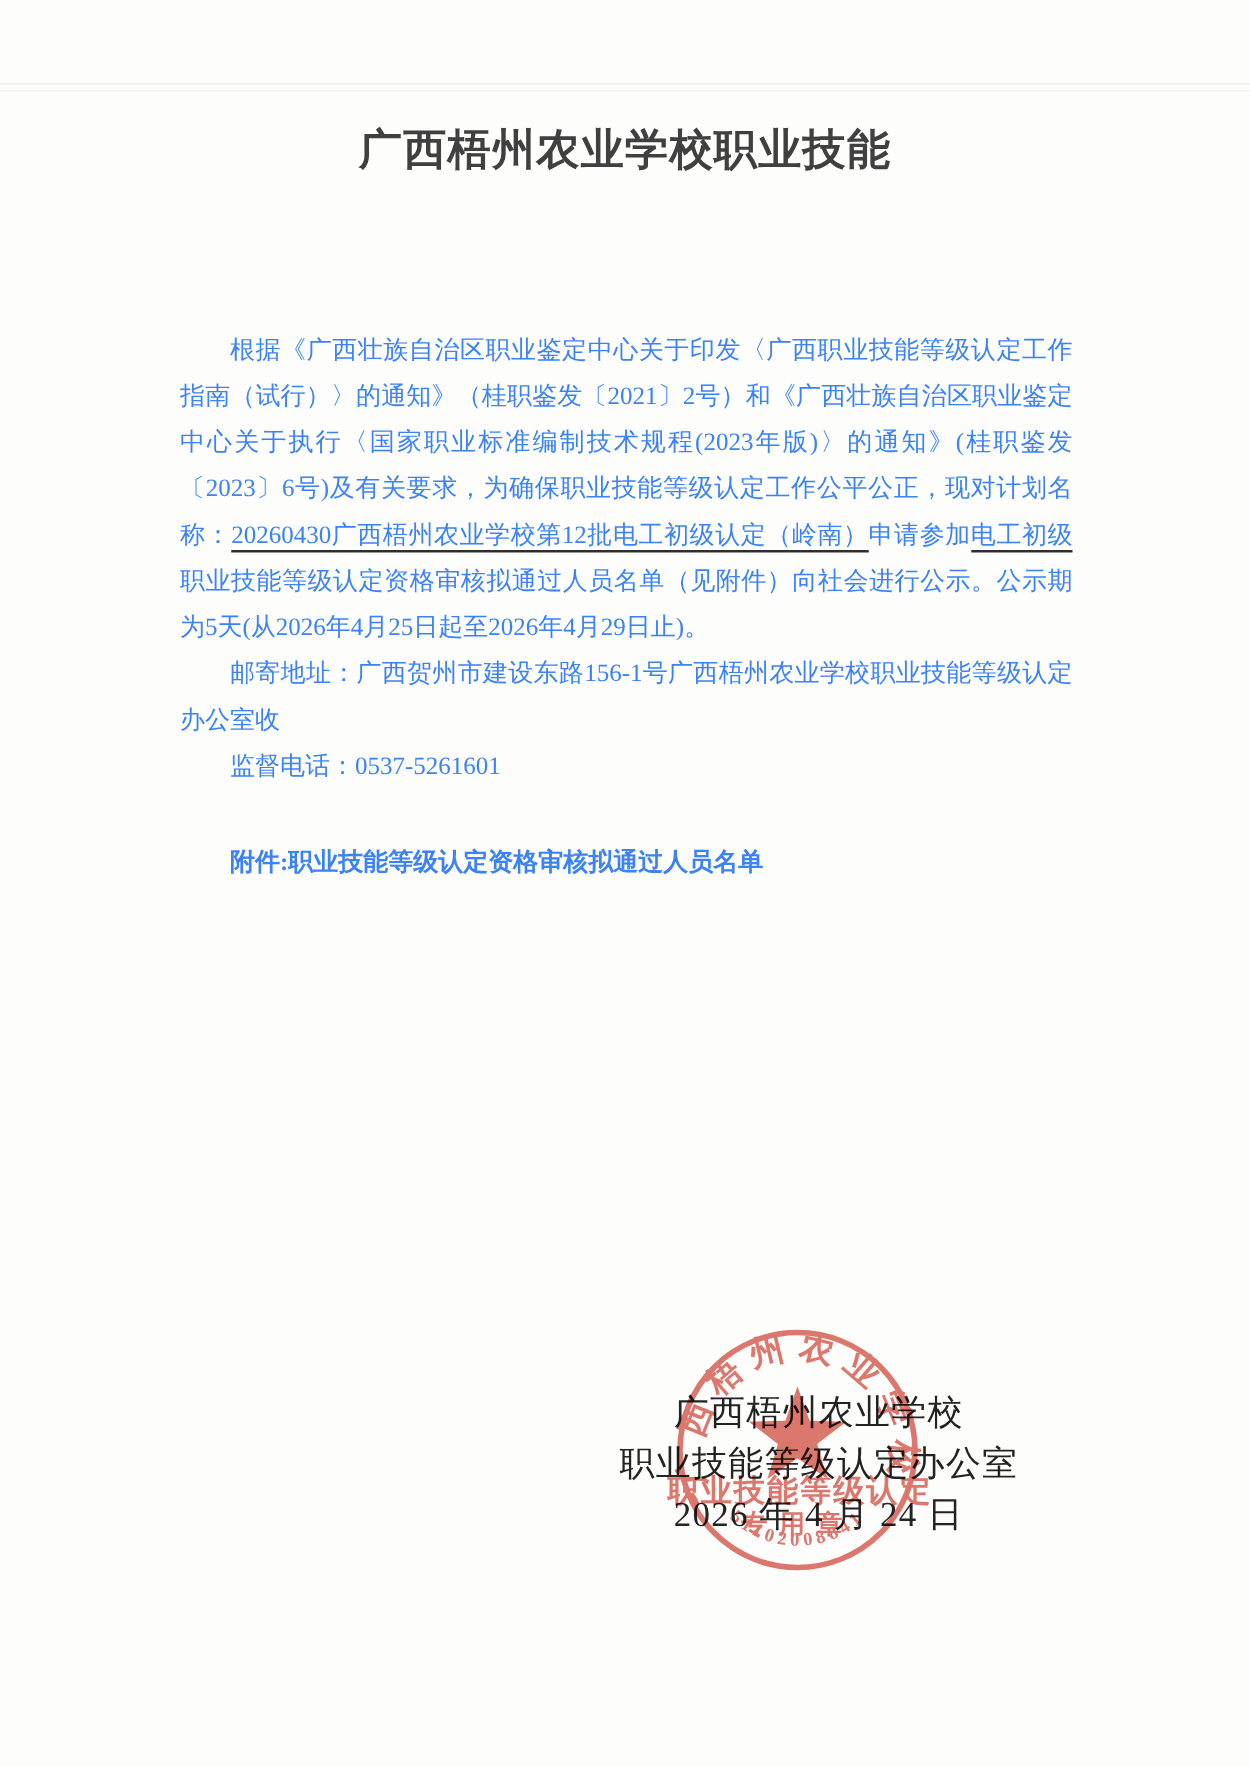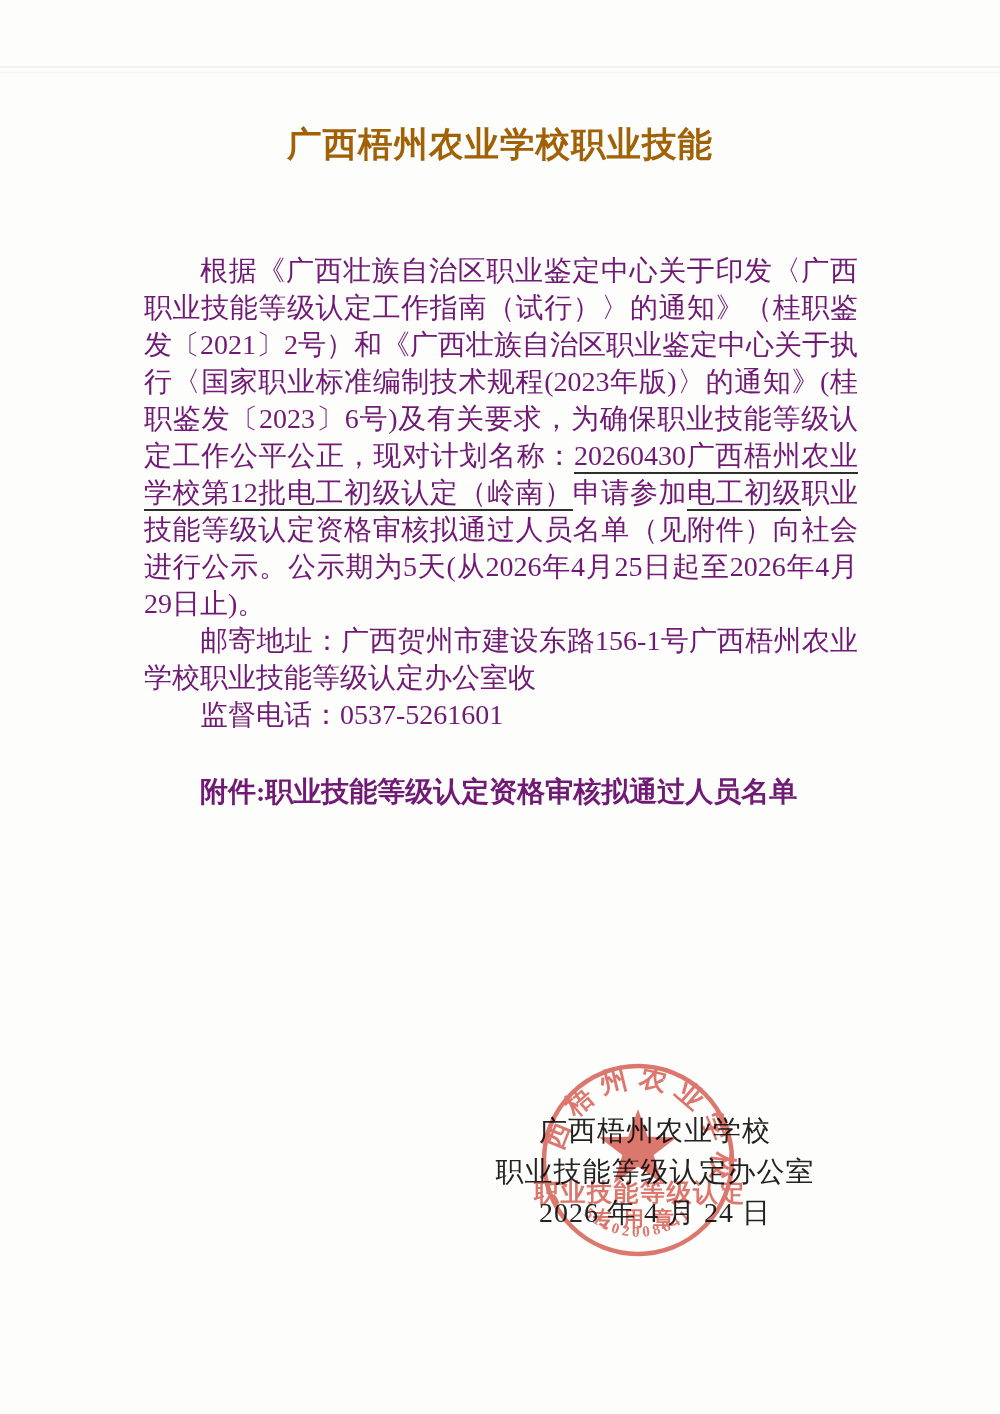--- a/index.html
+++ b/index.html
@@ -24,40 +24,40 @@
     background: rgba(0,0,0,0.045);
   }
   .scan-line-2 {
     position: absolute;
     left: 0; top: 72px;
     width: 100%; height: 1px;
     background: rgba(0,0,0,0.03);
   }
   .doc-title {
     position: absolute;
-    top: 120px;
+    top: 96px;
     left: 0;
     width: 1000px;
     text-align: center;
     font-size: 34.5px;
     font-weight: 700;
     line-height: 48px;
-    color: #a16207;
+    color: #404040;
     letter-spacing: 1px;
   }
   .doc-body {
     position: absolute;
-    top: 252px;
+    top: 262px;
     left: 144px;
     width: 714px;
-    font-size: 28px;
+    font-size: 20px;
     line-height: 37px;
     text-align: justify;
     text-justify: inter-ideograph;
-    color: #701a75;
+    color: #3b82f6;
   }
   .doc-body p {
     margin: 0;
     text-indent: 2em;
   }
   .u-line {
     border-bottom: 2px solid #2e2e2e;
     padding-bottom: 1px;
   }
   .attachment {

